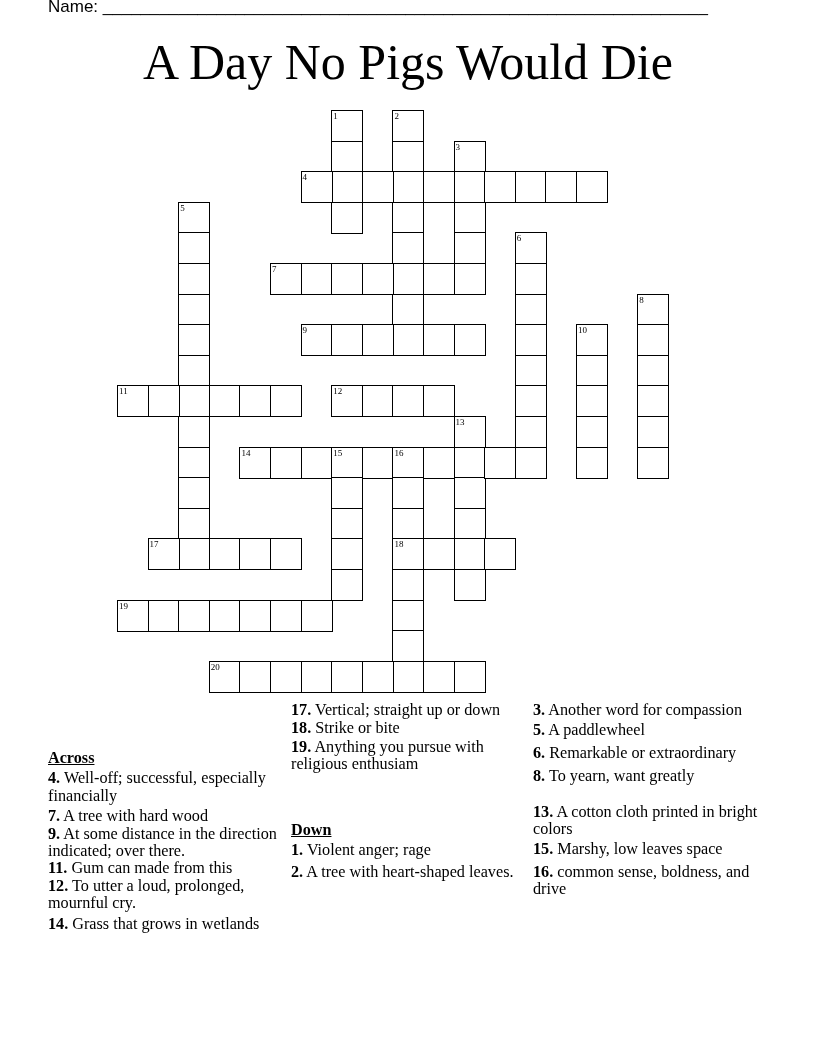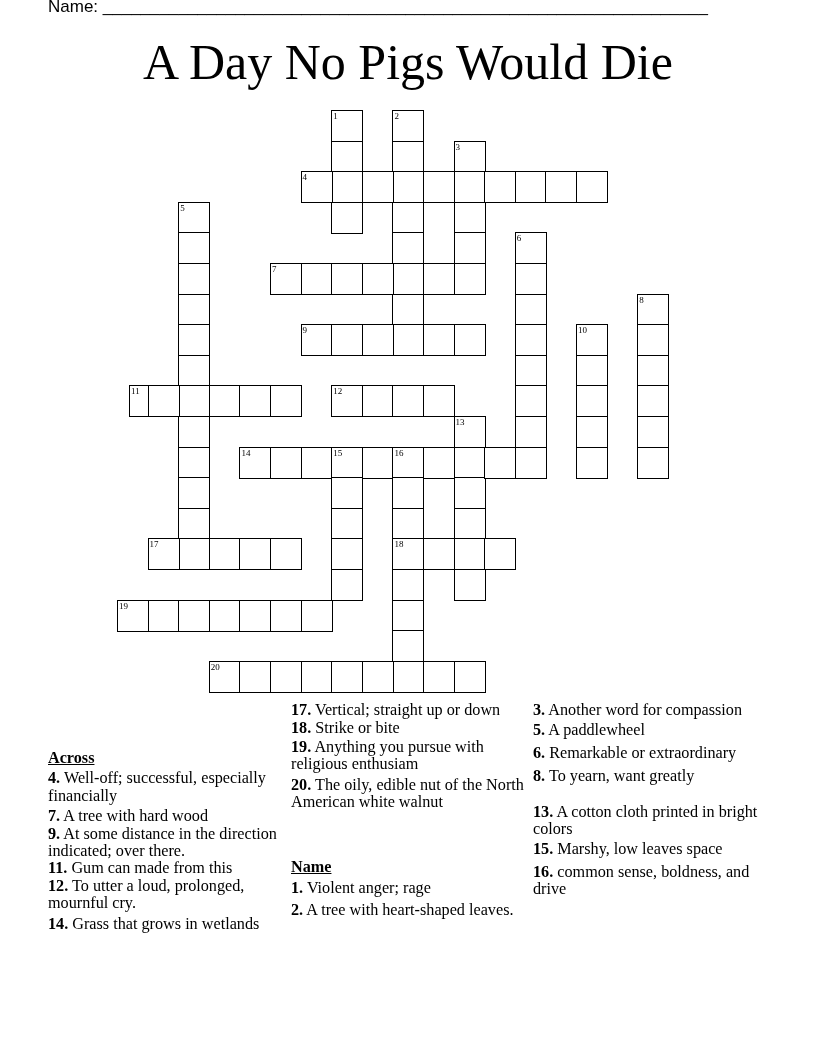--- a/index.html
+++ b/index.html
@@ -120,21 +120,21 @@
     <div class="cell" style="left: 361.8px; top: 324.2px;"></div>
     <div class="cell" style="left: 423px; top: 324.2px;"></div>
     <div class="cell" style="left: 453.6px; top: 324.2px;"></div>
     <div class="cell" style="left: 576px; top: 324.2px;">
       <span class="num">10</span>
     </div>
     <div class="cell" style="left: 576px; top: 354.8px;"></div>
     <div class="cell" style="left: 576px; top: 385.4px;"></div>
     <div class="cell" style="left: 576px; top: 416px;"></div>
     <div class="cell" style="left: 576px; top: 446.6px;"></div>
-    <div class="cell" style="left: 117px; top: 385.4px; margin-left: 12px;">
+    <div class="cell" style="left: 117px; top: 385.4px;">
       <span class="num">11</span>
     </div>
     <div class="cell" style="left: 147.6px; top: 385.4px;"></div>
     <div class="cell" style="left: 208.8px; top: 385.4px;"></div>
     <div class="cell" style="left: 239.4px; top: 385.4px;"></div>
     <div class="cell" style="left: 270px; top: 385.4px;"></div>
     <div class="cell" style="left: 331.2px; top: 385.4px;">
       <span class="num">12</span>
     </div>
     <div class="cell" style="left: 361.8px; top: 385.4px;"></div>
@@ -211,22 +211,21 @@
   <div class="clue" style="margin-bottom:0"><b>9.</b><span> At some distance in the direction indicated; over there.</span></div>
   <div class="clue" style="margin-bottom:0"><b>11.</b><span> Gum can made from this</span></div>
   <div class="clue"><b>12.</b><span> To utter a loud, prolonged, mournful cry.</span></div>
   <div class="clue"><b>14.</b><span> Grass that grows in wetlands</span></div>
 </div>
 
 <div class="clues col2">
   <div class="clue" style="margin-bottom:1px"><b>17.</b><span> Vertical; straight up or down</span></div>
   <div class="clue" style="margin-bottom:1px"><b>18.</b><span> Strike or bite</span></div>
   <div class="clue"><b>19.</b><span> Anything you pursue with religious enthusiam</span></div>
-  <div class="clue" style="margin-bottom:1px"><b>20.</b><span> The oily, edible nut of the North American white walnut</span></div>
-  <div class="heading">Name</div>
+  <div class="heading">Down</div>
   <div class="clue" style="margin-bottom:5px"><b>1.</b><span> Violent anger; rage</span></div>
   <div class="clue"><b>2.</b><span> A tree with heart-shaped leaves.</span></div>
 </div>
 
 <div class="clues col3">
   <div class="clue"><b>3.</b><span> Another word for compassion</span></div>
   <div class="clue" style="margin-bottom:5px"><b>5.</b><span> A paddlewheel</span></div>
   <div class="clue" style="margin-bottom:6px"><b>6.</b><span> Remarkable or extraordinary</span></div>
   <div class="clue" style="margin-bottom:18px"><b>8.</b><span> To yearn, want greatly</span></div>
   <div class="clue" style="margin-bottom:3px"><b>13.</b><span> A cotton cloth printed in bright colors</span></div>

